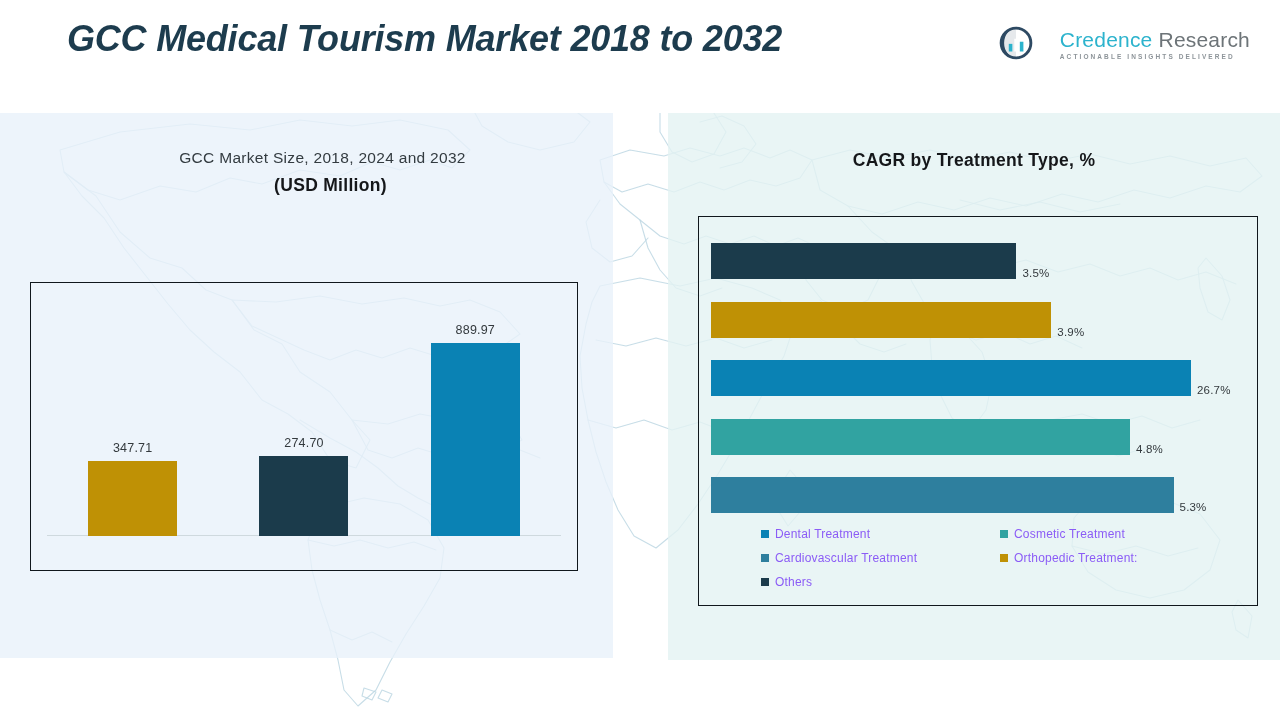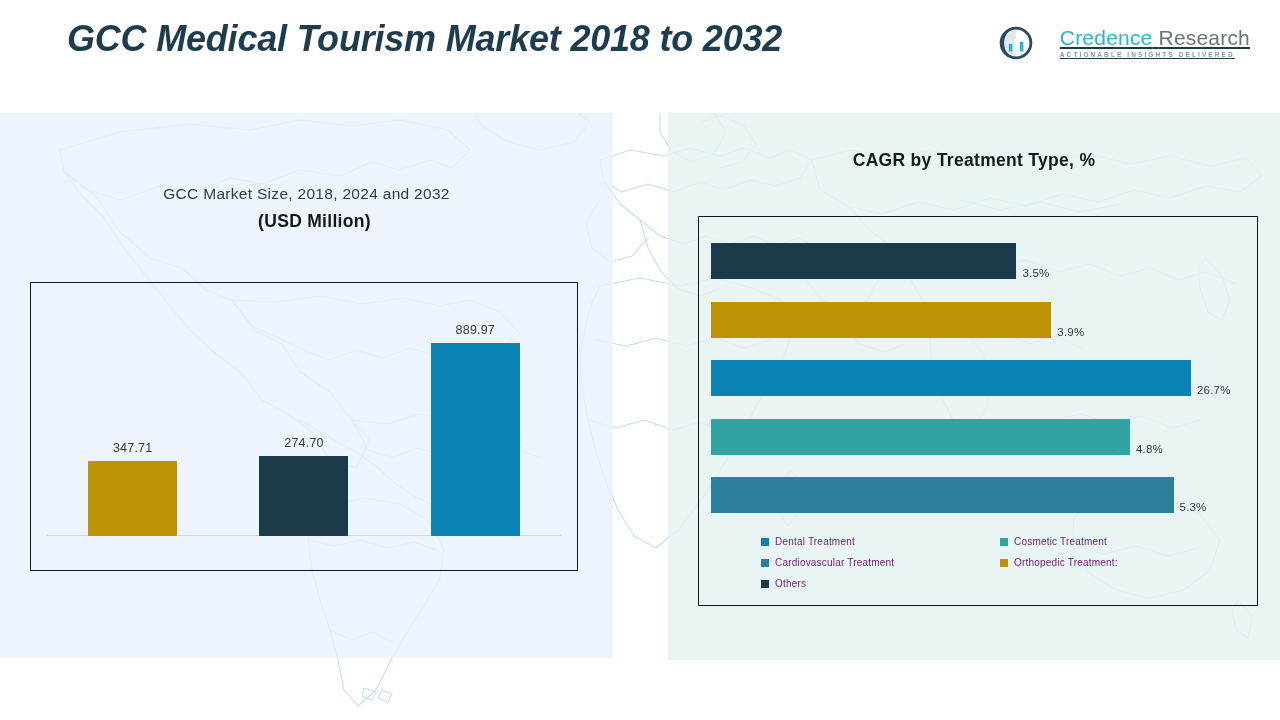--- a/index.html
+++ b/index.html
@@ -66,23 +66,22 @@
     font-style: italic;
     letter-spacing: -0.2px;
     color: #1d3c4e;
     white-space: nowrap;
     margin-left: 31px;
   }
   #brand-logo {
     position: absolute;
     right: 30px; top: 26px;
     display: flex;
-    align-items: center;
+    align-items: flex-end;
     gap: 27px;
-    text-decoration: underline;
   }
   #brand-mark {
     width: 34px; height: 34px;
     flex: none;
   }
   #brand-text { line-height: 1; }
   #brand-name {
     font-size: 21px;
     letter-spacing: .2px;
     white-space: nowrap;
@@ -95,25 +94,24 @@
     color: #8d9499;
     margin-top: 4px;
     white-space: nowrap;
     text-transform: uppercase;
     font-weight: bold;
   }
 
   
   #left-heading {
     position: absolute;
-    left: 0; top: 36px;
+    left: 16px; top: 36px;
     width: 613px;
     text-align: center;
     z-index: 3;
-    margin-top: 36px;
   }
   #left-heading-line1 {
     font-size: 15.5px;
     color: #333b40;
     letter-spacing: .3px;
   }
   #left-heading-line2 {
     font-size: 17.5px;
     font-weight: bold;
     color: #15171a;
@@ -230,22 +228,22 @@
     bottom: 16px;
     display: flex;
     flex-wrap: wrap;
     align-content: flex-start;
     row-gap: 10px;
   }
   .legend-item {
     width: 50%;
     display: flex;
     align-items: center;
-    font-size: 10px;
-    color: #701a75;
+    font-size: 12px;
+    color: #8b5cf6;
     letter-spacing: .2px;
     white-space: nowrap;
   }
   .legend-swatch {
     width: 8px; height: 8px;
     margin-right: 6px;
     flex: none;
   }
 </style>
 </head>

